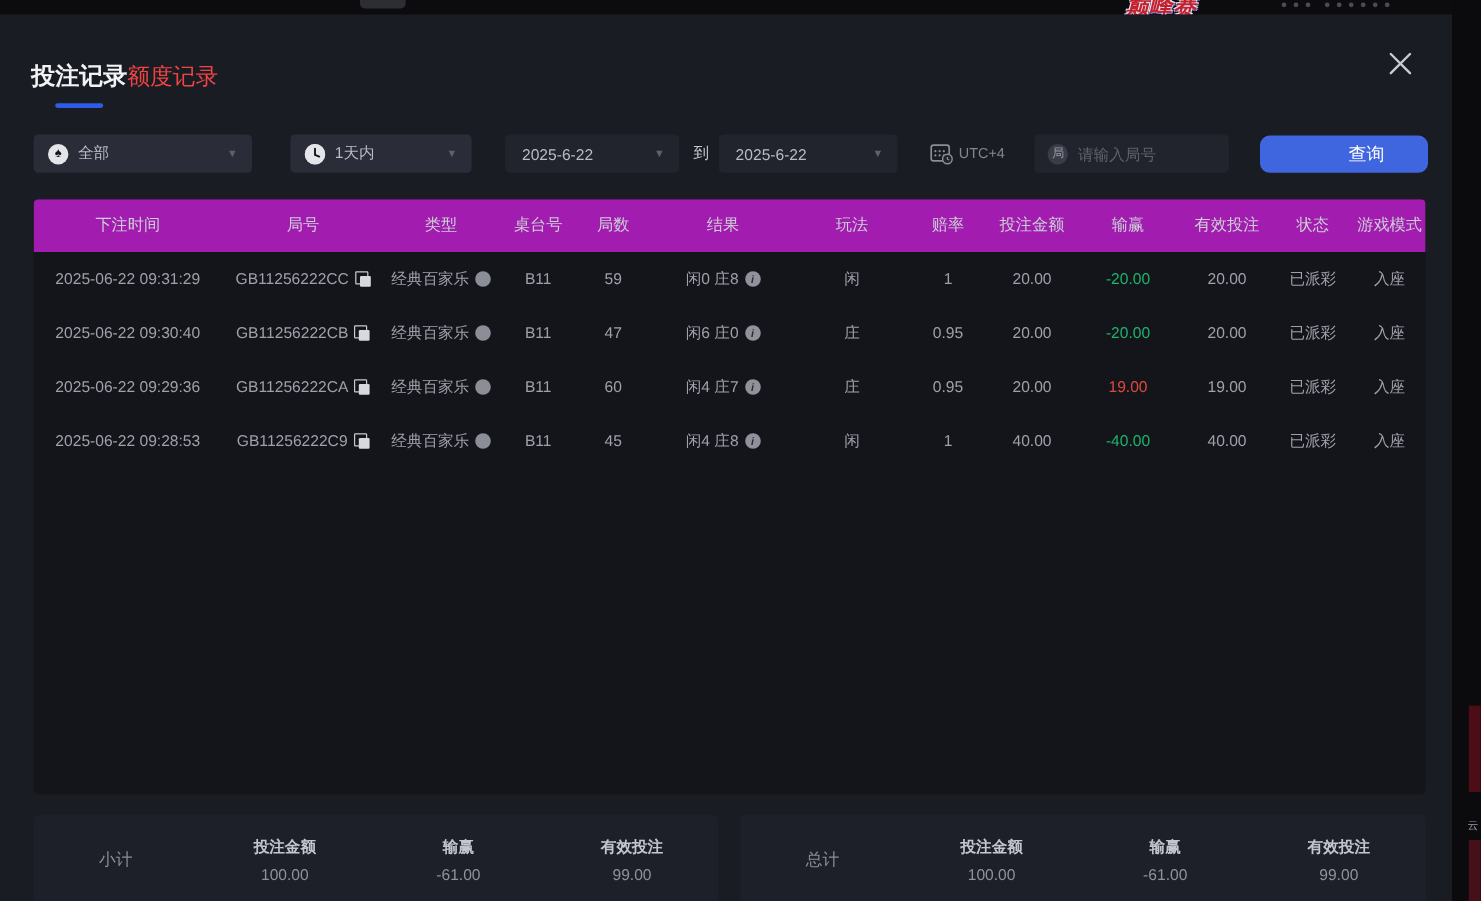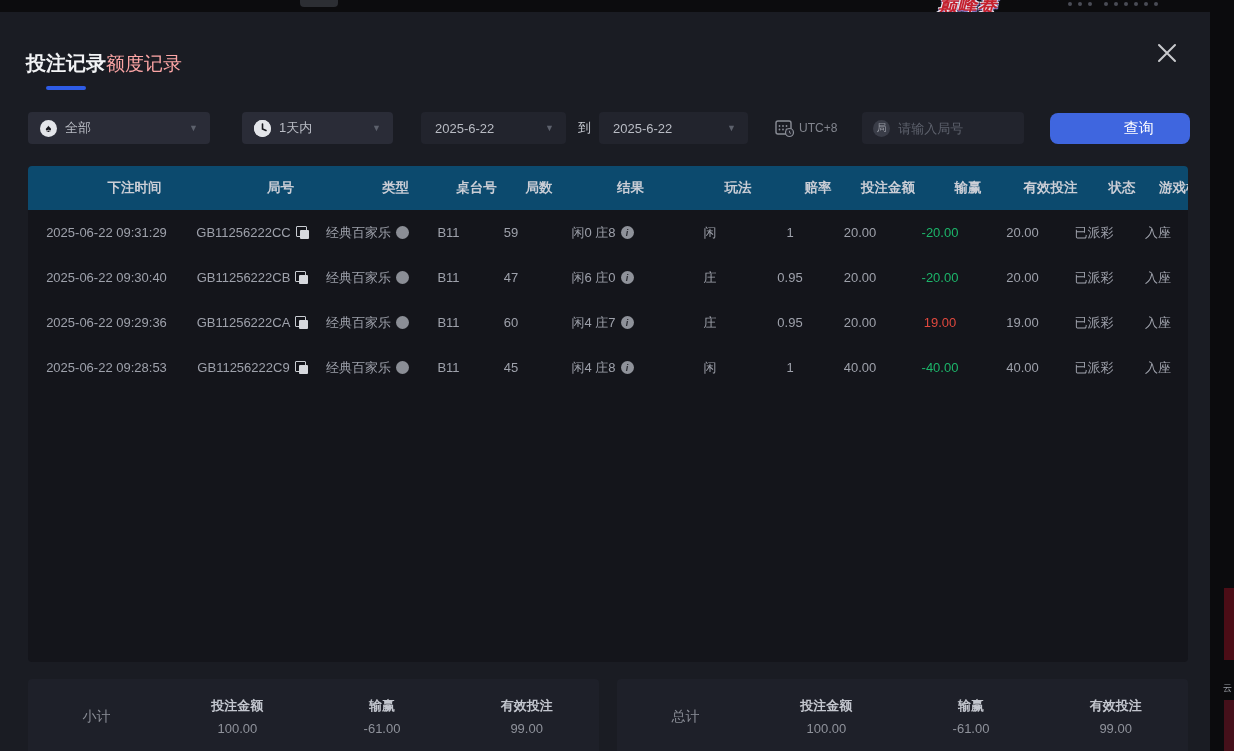--- a/index.html
+++ b/index.html
@@ -29,21 +29,21 @@
   
   .modal {
     position:absolute; left:0; top:12px; width:1210px; height:739px;
     background:#1a1c23; z-index:2;
   }
   .close-btn { position:absolute; top:28px; right:30px; width:26px; height:26px; cursor:pointer; }
   .close-btn svg { width:26px; height:26px; }
 
   
   .tabs { display:flex; padding:38px 0 0 26px; align-items:baseline; }
-  .tab { font-size:19px; color:#fca5a5; cursor:pointer; }
+  .tab { font-size:19px; color:#ef4444; cursor:pointer; }
   .tab.active { color:#f2f3f5; font-weight:bold; font-size:20px; }
   .tab-underline { width:40px; height:4px; border-radius:2px; margin:9px auto 0; background:transparent; }
   .tab.active .tab-underline { background:#2e5ce6; }
 
   
   .filters { display:flex; align-items:center; margin:22px 0 0 28px; }
   .ctl { height:32px; border-radius:4px; display:flex; align-items:center; font-size:13px; color:#b9bcc4; cursor:pointer; position:relative; }
   .select { background:#2a2c37; }
   .datebox { background:#22242d; }
   .ctl .caret { position:absolute; right:12px; font-size:9px; color:#5d616c; }
@@ -58,21 +58,21 @@
   .tz svg { margin-right:3px; }
   .round-input { width:162px; height:32px; margin-left:25px; background:#22242d; border-radius:4px; display:flex; align-items:center; }
   .round-badge { width:17px; height:17px; border-radius:50%; background:#3a3d48; color:#9a9da6; font-size:10px; display:flex; align-items:center; justify-content:center; margin:0 8px 0 11px; flex:none; }
   .round-input input { background:transparent; border:none; outline:none; color:#b9bcc4; font-size:13px; width:110px; font-family:inherit; }
   .round-input input::placeholder { color:#5d616c; }
   .query-btn { width:140px; height:31px; margin-left:26px; background:#3f66df; border:none; border-radius:8px; color:#ffffff; font-size:15px; cursor:pointer; font-family:inherit;padding-left:37px; }
 
   
   .table-wrap { margin:22px 0 0 28px; width:1160px; height:496px; background:#14151b; border-radius:4px; overflow:hidden; }
   .grid-row { display:grid; grid-template-columns:157px 135px 95px 67px 58px 125px 90px 70px 70px 90px 75px 68px 60px; align-items:center; }
-  .thead { height:44px; background:#0c4a6e; color:#cbced6; font-size:13.5px; font-weight:bold;padding-left:28px; }
+  .thead { height:44px; background:#a21caf; color:#cbced6; font-size:13.5px; font-weight:normal; }
   .thead div { text-align:center; }
   .trow { height:45px; font-size:13px; color:#9ea1ab; }
   .trow > div { text-align:center; display:flex; align-items:center; justify-content:center; gap:5px; white-space:nowrap; }
   .val-green { color:#1cb56a; }
   .val-red { color:#e0483e; }
   .mini-circle { width:13px; height:13px; border-radius:50%; background:#8b8e96; flex:none; display:inline-block; }
   .info-circle { width:13px; height:13px; border-radius:50%; background:#8f929a; color:#2a2c33; font-size:9px; font-weight:bold; display:inline-flex; align-items:center; justify-content:center; flex:none; font-style:italic; }
   .copy-icon { width:13px; height:13px; position:relative; flex:none; display:inline-block; }
   .copy-icon::before { content:""; position:absolute; left:0; top:0; width:9px; height:9px; border:1px solid #c9ccd2; border-radius:1px; }
   .copy-icon::after { content:""; position:absolute; right:0; bottom:0; width:9px; height:9px; background:#d7d9de; border-radius:1px; }
@@ -160,21 +160,21 @@
         <rect x="2" y="3" width="15" height="13" rx="2" fill="none" stroke="#8b8e97" stroke-width="1.4"></rect>
         <circle cx="5.5" cy="8" r="0.9" fill="#8b8e97"></circle>
           <circle cx="9" cy="8" r="0.9" fill="#8b8e97"></circle>
           <circle cx="12.5" cy="8" r="0.9" fill="#8b8e97"></circle>
         <circle cx="5.5" cy="11.5" r="0.9" fill="#8b8e97"></circle>
           <circle cx="9" cy="11.5" r="0.9" fill="#8b8e97"></circle>
           <circle cx="12.5" cy="11.5" r="0.9" fill="#8b8e97"></circle>
         <circle cx="15.5" cy="14.5" r="4" fill="#22242d" stroke="#8b8e97" stroke-width="1.2"></circle>
         <path d="M15.5 12.8 L15.5 14.7 L17 15.4" stroke="#8b8e97" stroke-width="1" fill="none"></path>
       </svg>
-      <span>UTC+8</span>
+      <span>UTC+4</span>
     </div>
     <div class="round-input">
       <span class="round-badge">局</span>
       <input type="text" placeholder="请输入局号" style="">
     </div>
     <button class="query-btn">查询</button>
   </div>
 
   <div class="table-wrap">
     <div class="grid-row thead">

